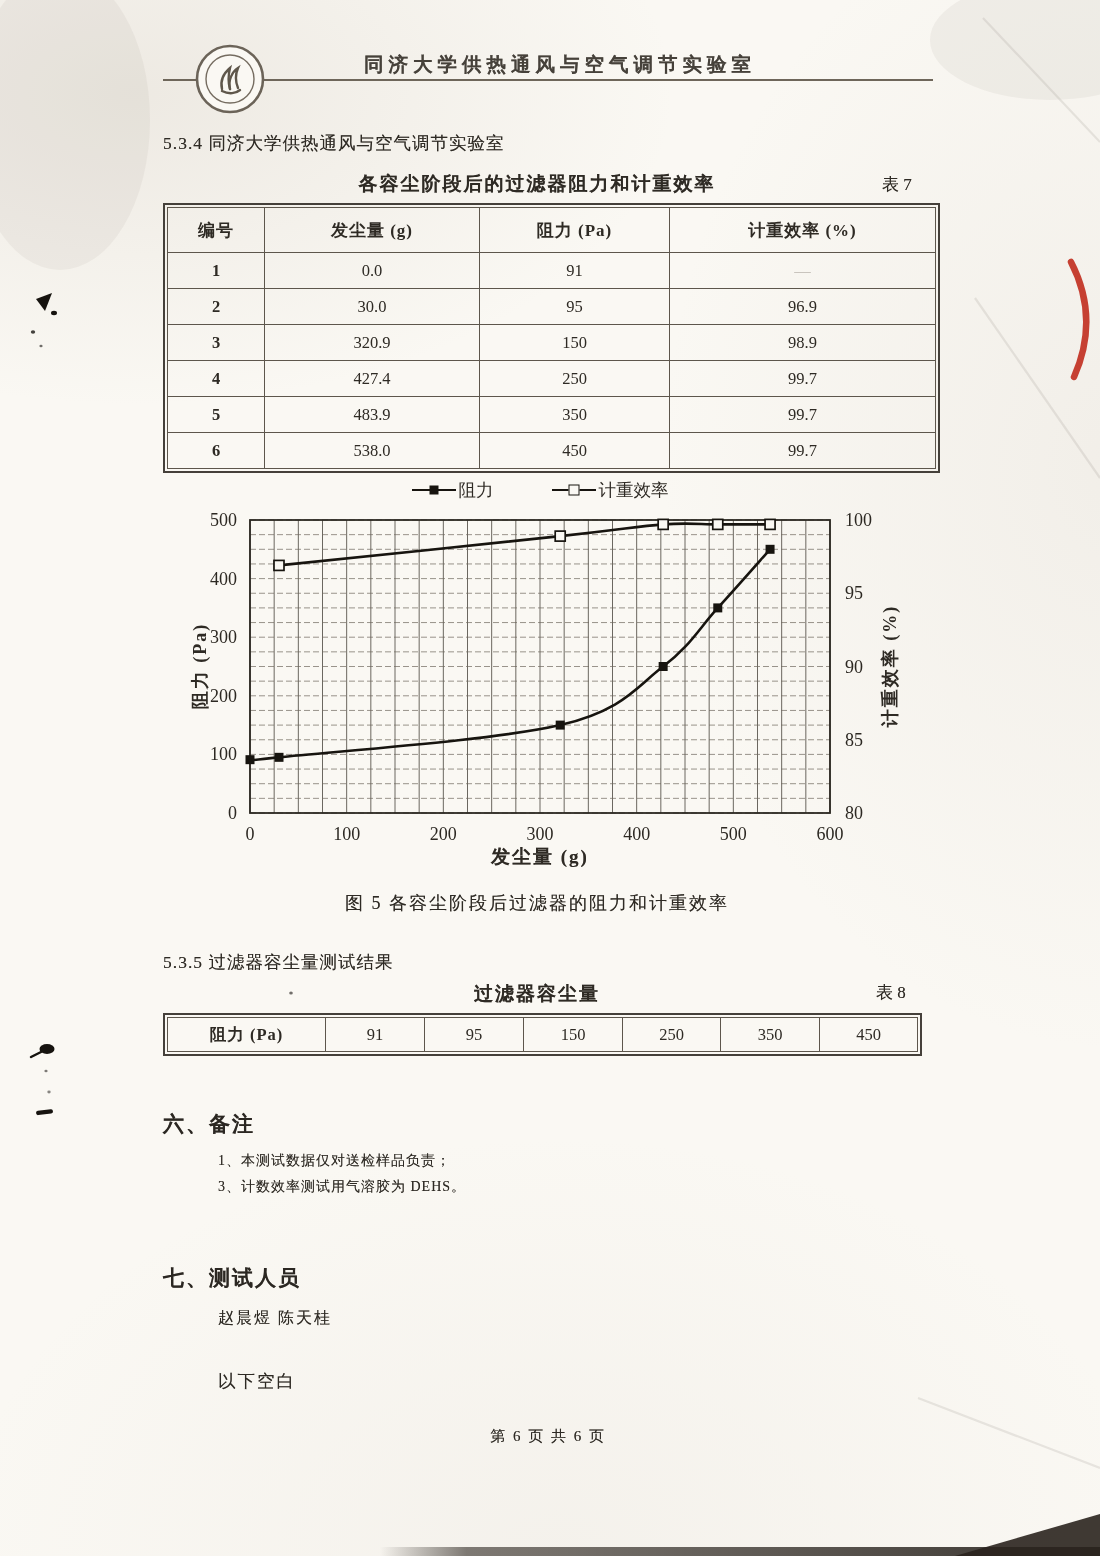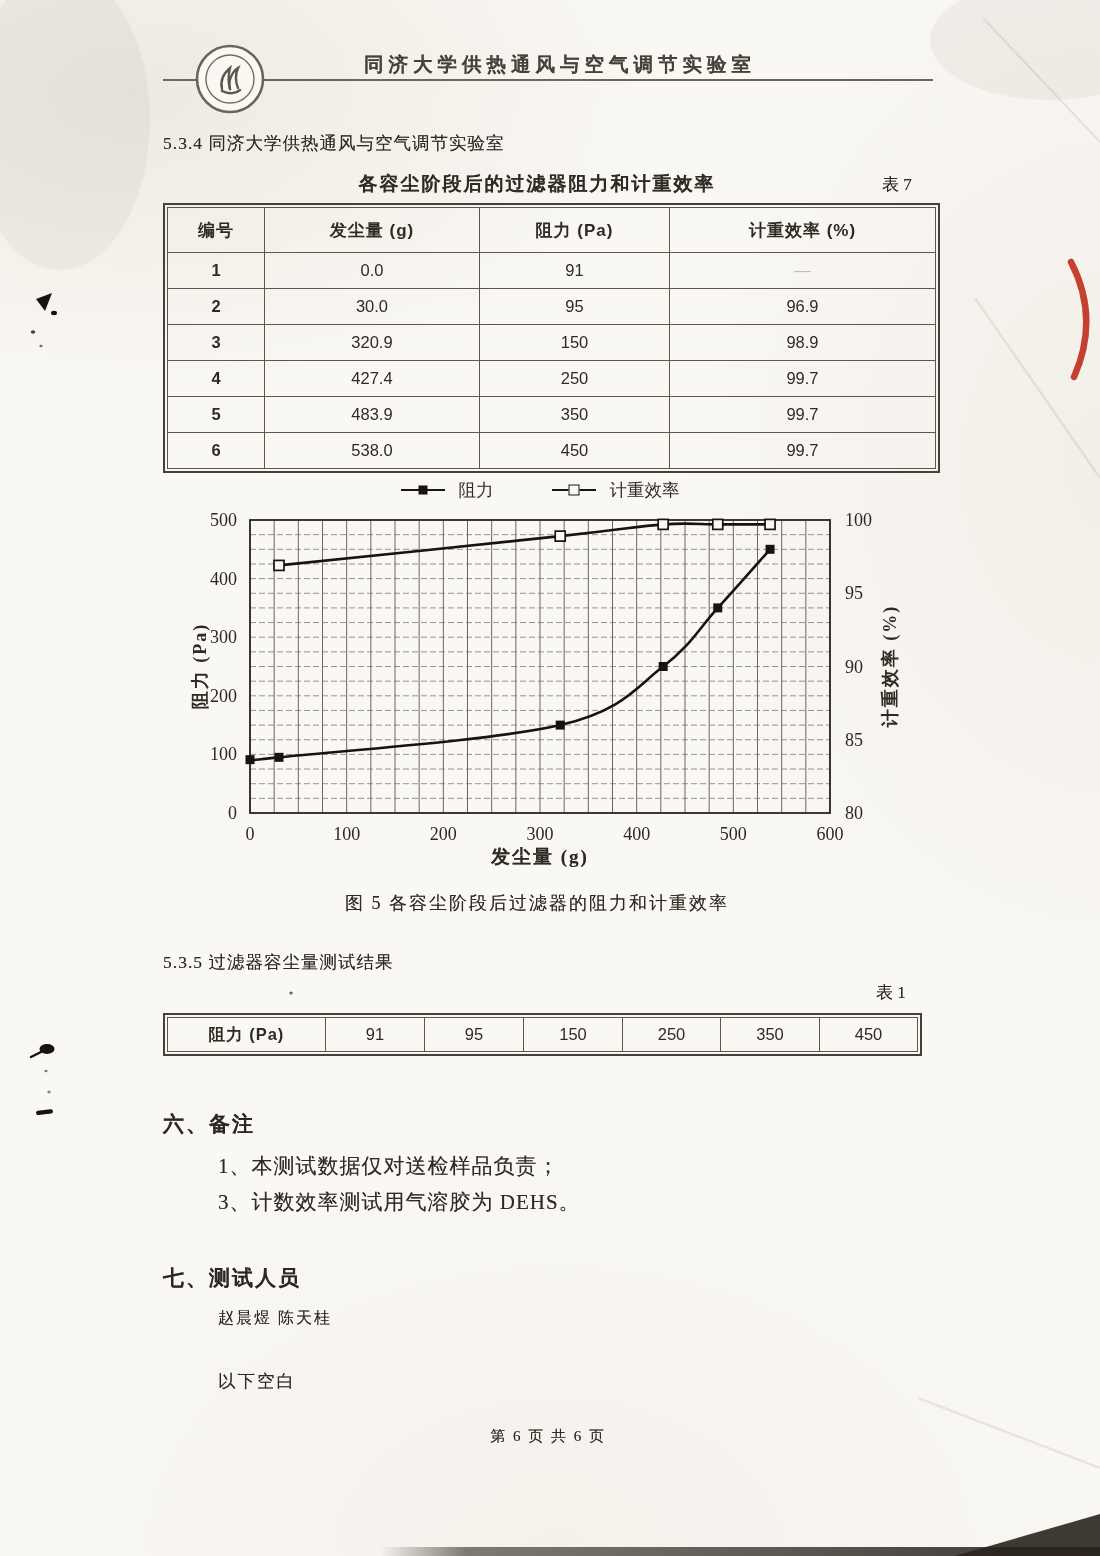--- a/index.html
+++ b/index.html
@@ -22,45 +22,45 @@
   .seal{left:192px;top:41px;z-index:2;}
   
   .sec-h{font-size:17.5px;letter-spacing:1px;}
   .tbl-title{width:748px;text-align:center;font-size:19px;font-weight:bold;letter-spacing:2px;}
   .tbl-label{font-size:17px;}
   .big-h{font-size:21px;font-weight:bold;letter-spacing:2px;color:#2b2722;}
   
   .tbl-wrap{position:absolute;border:2.5px solid #45403a;padding:2px;background:rgba(255,255,255,0.0);}
   table.tbl{border-collapse:collapse;table-layout:fixed;border:1px solid #4a4338;}
   .tbl th,.tbl td{border:1px solid #5d564c;text-align:center;vertical-align:middle;padding:0;
-                  font-family:Liberation Sans, sans-serif;color:#2e2a24;}
+                  font-family:Liberation Serif, serif;color:#2e2a24;}
   .t7{width:768px;}
   .t7 th{height:44px;font-size:17px;font-weight:bold;letter-spacing:1px;}
   .t7 td{height:35px;font-size:16.5px;}
   .t7 td:first-child{font-weight:bold;}
   .t8{width:750px;}
   .t8 td{height:33px;font-size:16.5px;}
   .t8 td:first-child{font-weight:bold;letter-spacing:1px;}
   td.faint{color:rgba(88,80,70,.35);}
   
   .chart{left:178px;top:478px;width:740px;height:400px;}
   .legend{position:absolute;left:72px;top:0px;width:580px;display:flex;justify-content:center;
           gap:58px;align-items:center;font-size:17.5px;}
-  .lg-item{display:flex;align-items:center;gap:14px;}
+  .lg-item{display:flex;align-items:center;gap:3px;}
   .lg-line{position:relative;width:44px;height:2.6px;background:#17140f;display:inline-block;}
   .lg-sq{position:absolute;left:50%;top:50%;transform:translate(-50%,-50%);width:9px;height:9px;}
   .lg-sq.filled{background:#17140f;}
   .lg-sq.open{background:#faf8f3;border:1.6px solid #17140f;}
   .ylab{position:absolute;white-space:nowrap;font-size:18px;font-weight:bold;letter-spacing:2px;
         transform:translate(-50%,-50%) rotate(-90deg);}
   .xlab{position:absolute;left:72px;top:366px;width:580px;text-align:center;
         font-size:19px;font-weight:bold;letter-spacing:2px;}
   .chart svg text{font-family:"Liberation Serif","DejaVu Serif",serif;font-size:18px;fill:#2c2822;}
   .caption{width:748px;text-align:center;font-size:18px;letter-spacing:2px;}
-  .note-line{font-size:21px;letter-spacing:1px;margin-bottom:8px;}
+  .note-line{font-size:14px;letter-spacing:1px;margin-bottom:8px;}
   .footer{width:770px;text-align:center;font-size:15px;letter-spacing:2px;}
 </style>
 </head>
 <body>
 
 <div class="page">
 
   <div class="abs hdr-rule"></div>
   <svg class="abs seal" width="76" height="76" viewBox="0 0 76 76">
     <circle cx="38" cy="38" r="33" fill="#faf8f3" stroke="#6b6358" stroke-width="2.6"></circle>
@@ -234,21 +234,22 @@
         <rect x="534.77" y="41.39499999999998" width="10" height="10" fill="#faf8f3" stroke="#17140f" stroke-width="1.7"></rect>
         <rect x="587.0666666666666" y="41.39499999999998" width="10" height="10" fill="#faf8f3" stroke="#17140f" stroke-width="1.7"></rect>
       </svg>
     <div class="ylab" style="left:22px;top:188px">阻力 (Pa)</div>
     <div class="ylab" style="left:712px;top:188px">计重效率 (%)</div>
     <div class="xlab doc">发尘量 (g)</div>
   </div>
   <div class="abs caption doc" style="left:163px;top:891px">图 5  各容尘阶段后过滤器的阻力和计重效率</div>
 
   <div class="abs sec-h doc" style="left:163px;top:950px">5.3.5  过滤器容尘量测试结果</div>
-  <div class="abs tbl-label doc" style="left:876px;top:981px">表 1</div>
+  <div class="abs tbl-title doc" style="left:163px;top:981px">过滤器容尘量</div>
+  <div class="abs tbl-label doc" style="left:876px;top:981px">表 8</div>
 
   <div class="tbl-wrap" style="left:163px;top:1013px">
     <table class="tbl t8">
       <colgroup>
         <col style="width:158px">
           <col style="width:99px">
           <col style="width:99px">
           <col style="width:99px">
         <col style="width:98px">
           <col style="width:99px">

